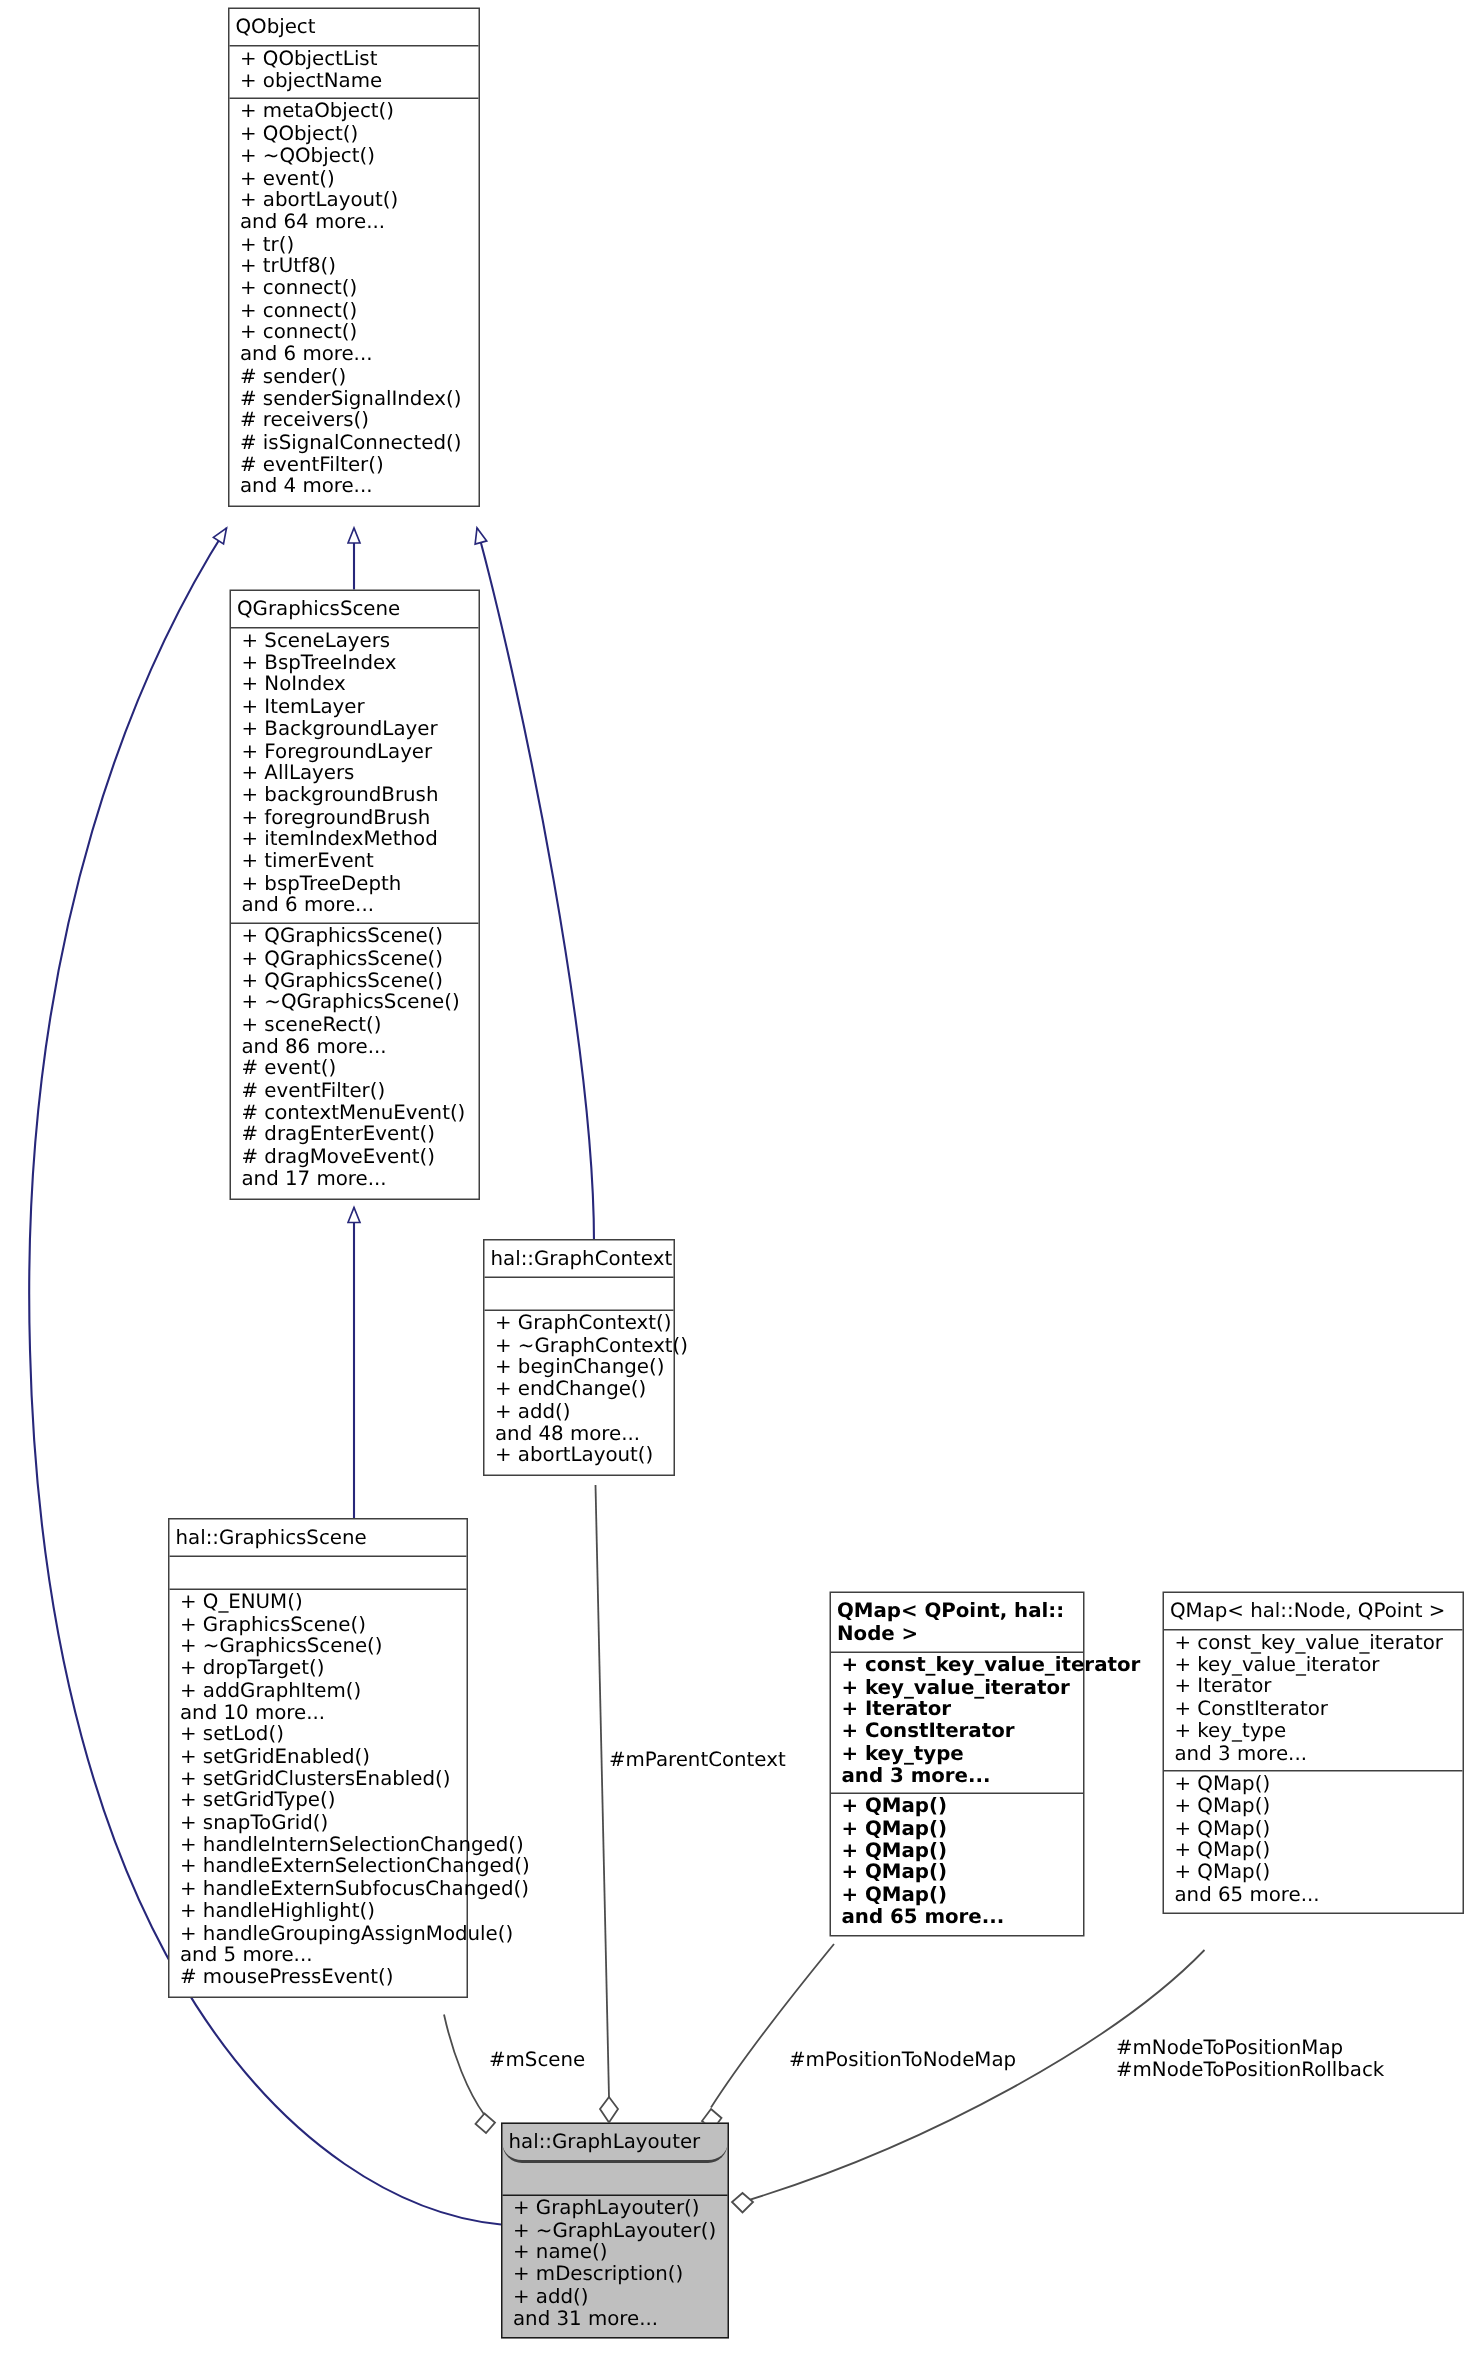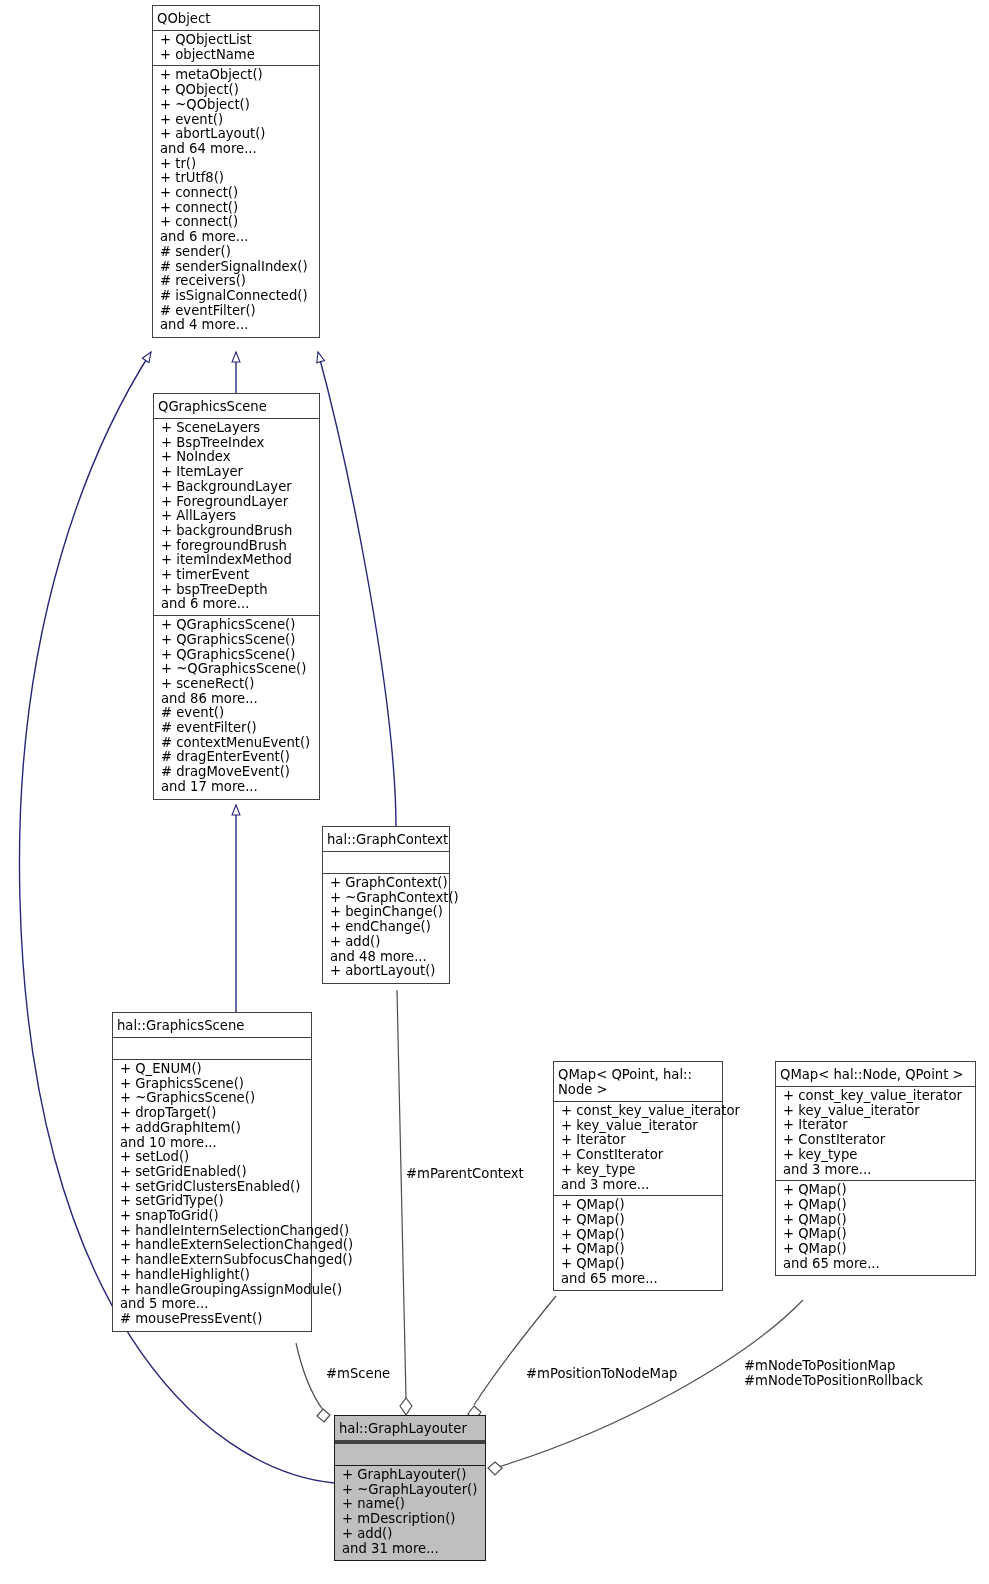--- a/index.html
+++ b/index.html
@@ -40,21 +40,22 @@
   .uml-title {
     font-size: 13.2px;
     line-height: 15px;
     color: #000000;
     padding: 5px 4px 4px 4px;
     border-bottom: 1px solid #404040;
     box-sizing: border-box;
     white-space: pre-line;
   }
   .uml-box.highlight .uml-title {
-    border-bottom: 4px solid #404040;
+    border-bottom: 2px solid #404040;
+    border-radius: 13px;
   }
   .uml-attrs {
     border-bottom: 1px solid #404040;
     padding: 2px 0 3px 0;
     box-sizing: border-box;
     min-height: 9px;
   }
   .uml-box.highlight .uml-attrs {
     border-bottom: 1px solid #1a1a1a;
   }
@@ -223,21 +224,21 @@
         <div class="uml-row">+ handleInternSelectionChanged()</div>
         <div class="uml-row">+ handleExternSelectionChanged()</div>
         <div class="uml-row">+ handleExternSubfocusChanged()</div>
         <div class="uml-row">+ handleHighlight()</div>
         <div class="uml-row">+ handleGroupingAssignModule()</div>
         <div class="uml-row">and 5 more...</div>
         <div class="uml-row"># mousePressEvent()</div>
       </div>
   </div>
 
-  <div class="uml-box" style="left:553px; top:1061px; width:170px;">
+  <div class="uml-box" style="left:553px; top:1061px; width:170px;font-weight:bold;">
     <div class="uml-title">QMap&lt; QPoint, hal::
 Node &gt;</div>
     <div class="uml-attrs">
         <div class="uml-row">+ const_key_value_iterator</div>
         <div class="uml-row">+ key_value_iterator</div>
         <div class="uml-row">+ Iterator</div>
         <div class="uml-row">+ ConstIterator</div>
         <div class="uml-row">+ key_type</div>
         <div class="uml-row">and 3 more...</div>
       </div>

